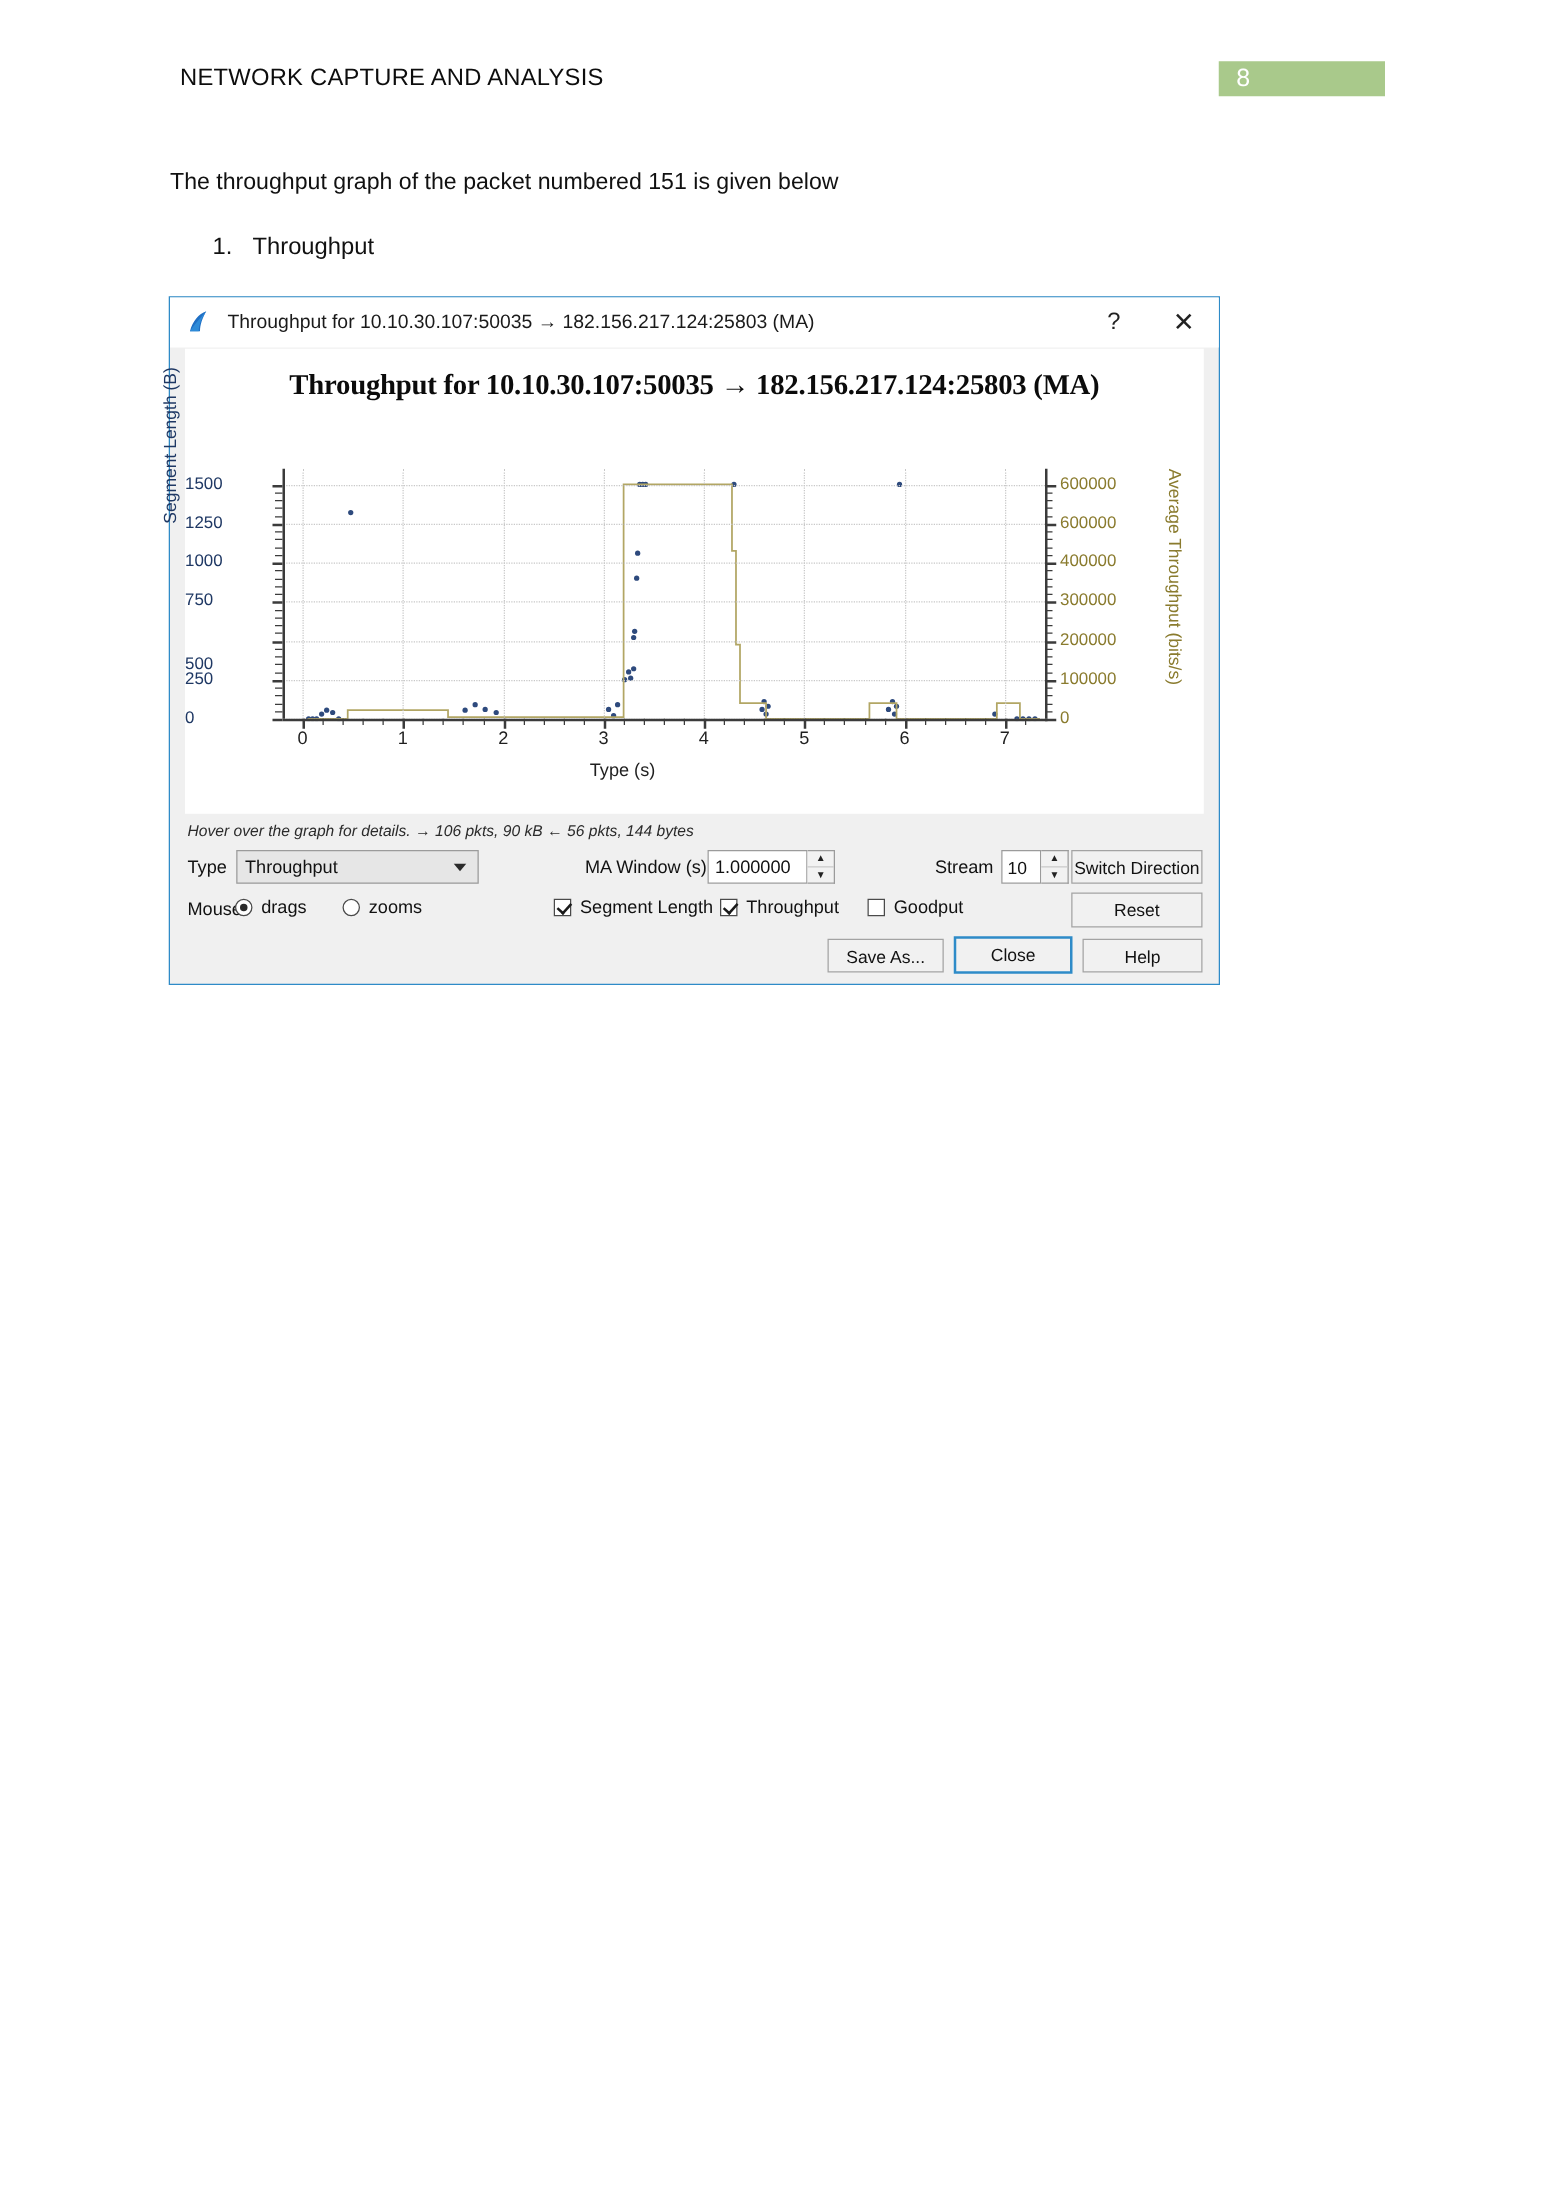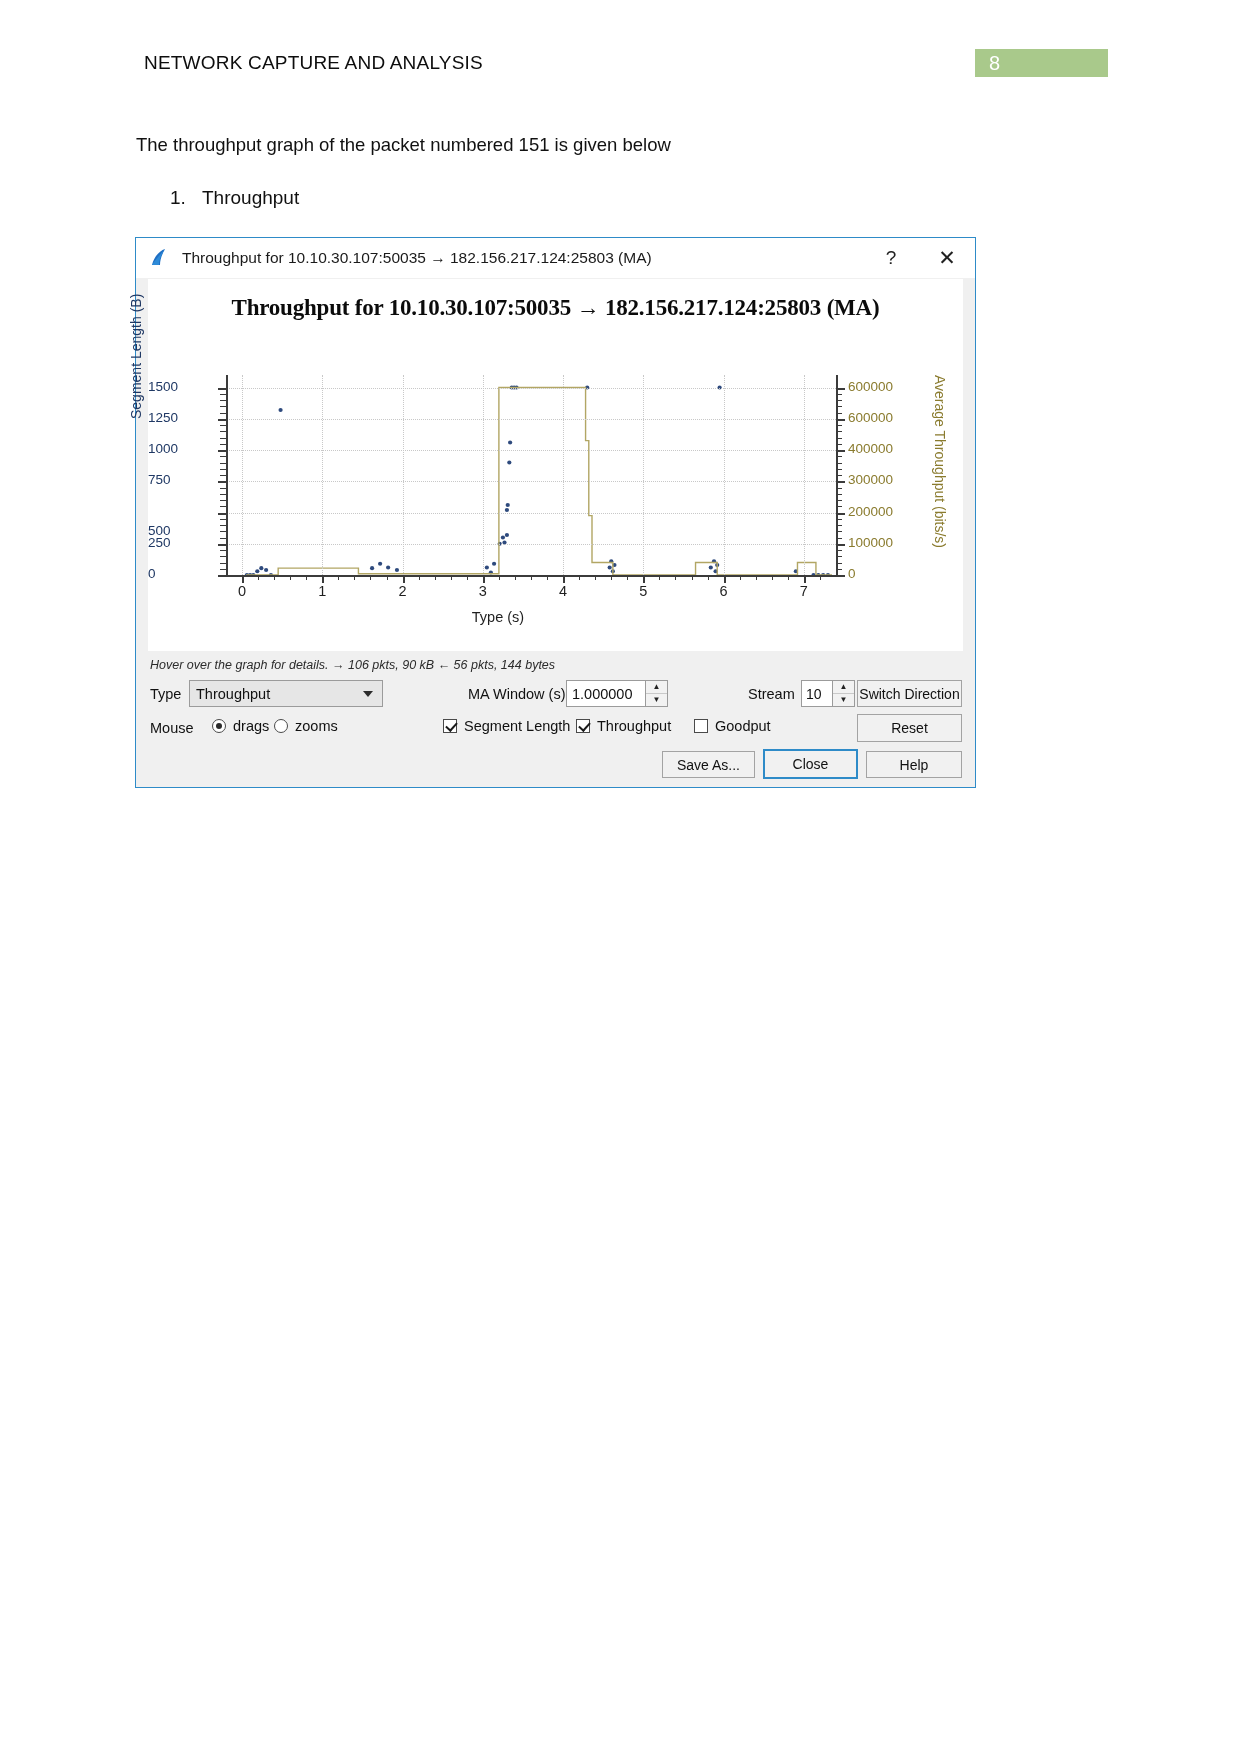--- a/index.html
+++ b/index.html
@@ -230,21 +230,21 @@
   .radio .dot {
     width:14px; height:14px; border-radius:50%;
     border:1.5px solid #4a4a4a; background:#fff;
     position:relative; flex:none;
   }
   .radio.checked .dot::after {
     content:""; position:absolute; left:3px; top:3px;
     width:6px; height:6px; border-radius:50%; background:#2b2b2b;
   }
   .radio .rl { font-size:14.5px; margin-left:7px; color:#111; }
-  #radio-drags { left:76px;text-align:right; }
+  #radio-drags { left:52px;text-align:right; }
   #radio-zooms { left:138px; }
 
   .checkbox { position:absolute; top:2px; display:flex; align-items:center; }
   .checkbox .box {
     width:14px; height:14px; border:1.5px solid #4a4a4a; background:#fff;
     position:relative; flex:none;
   }
   .checkbox.checked .box::after {
     content:""; position:absolute; left:3.5px; top:0px;
     width:5px; height:9px;

